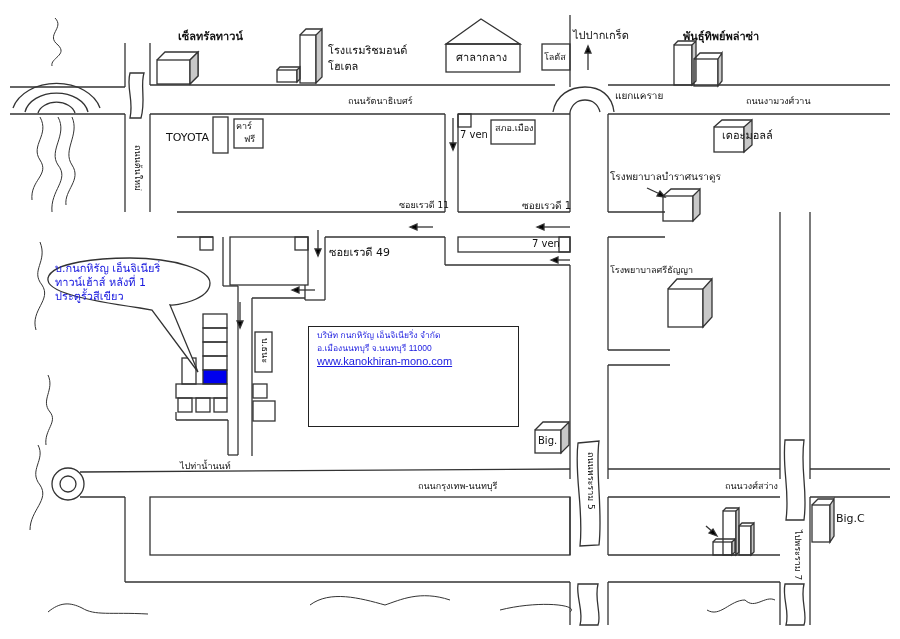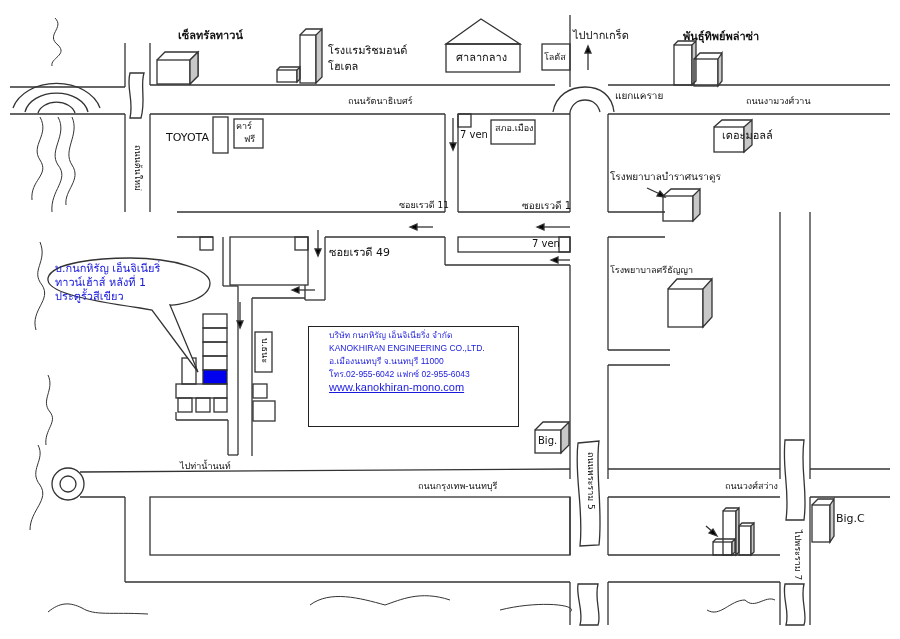--- a/index.html
+++ b/index.html
@@ -3,21 +3,21 @@
 <meta charset="utf-8">
 <style>
   html,body{margin:0;padding:0;background:#fff;}
   body{width:900px;height:639px;position:relative;overflow:hidden;font-family:"DejaVu Sans",sans-serif;}
   svg.map{position:absolute;left:0;top:0;}
   .lbl{position:absolute;font-family:"DejaVu Sans",sans-serif;color:#111;white-space:nowrap;line-height:1;}
   .s9{font-size:9px;}
   .s10{font-size:10px;}
   .s11{font-size:11px;}
   .rot{transform-origin:left top;}
-  .info{position:absolute;left:308px;top:326px;width:211px;height:101px;border:1px solid #222;background:#fff;color:#1a1adf;font-family:"Liberation Sans",sans-serif;font-size:8.5px;padding:2px 20px;box-sizing:border-box;}
+  .info{position:absolute;left:308px;top:326px;width:211px;height:101px;border:1px solid #222;background:#fff;color:#1a1adf;font-family:"Liberation Sans",sans-serif;font-size:8.5px;padding:2px 8px;box-sizing:border-box;}
   .info div{height:13px;line-height:13px;white-space:nowrap;overflow:hidden;}
   .info .web{font-size:11px;text-decoration:underline;color:#1a1adf;}
   .bubble{position:absolute;left:55px;top:262px;width:150px;height:60px;color:#1a1adf;font-size:11px;line-height:14px;}
   .bubble div{white-space:nowrap;}
 </style>
 </head>
 <body>
 
 <svg class="map" width="900" height="639" viewBox="0 0 900 639" fill="none" stroke="#333" stroke-width="1.3">
 
@@ -253,21 +253,21 @@
     <line x1="706" y1="526" x2="714" y2="533"></line>
     <polygon points="717,536 709,533 713,529" fill="#000"></polygon>
   </g>
   <g>
     <rect x="812" y="505" width="18" height="37"></rect>
     <path d="M812 505 L818 499 L834 499"></path>
     <polygon points="830,505 834,499 834,536 830,542" fill="#c8c8c8"></polygon>
   </g>
 </svg>
 
-<span class="lbl s11" style="left:178px;top:31px;font-weight:bold;font-family:Liberation Mono, monospace;">เซ็ลทรัลทาวน์</span>
+<span class="lbl s11" style="left:178px;top:31px;font-weight:bold;">เซ็ลทรัลทาวน์</span>
 <span class="lbl s11" style="left:328px;top:45px;">โรงแรมริชมอนด์</span>
 <span class="lbl s11" style="left:328px;top:61px;">โฮเตล</span>
 <span class="lbl s11" style="left:456px;top:52px;">ศาลากลาง</span>
 <span class="lbl s9" style="left:544px;top:53px;">โลตัส</span>
 <span class="lbl s11" style="left:573px;top:30px;text-align:right;">ไปปากเกร็ด</span>
 <span class="lbl s11" style="left:683px;top:31px;font-weight:bold;">พันธุ์ทิพย์พล่าซ่า</span>
 <span class="lbl s9" style="left:348px;top:97px;">ถนนรัตนาธิเบศร์</span>
 <span class="lbl s10" style="left:567px;top:91px;margin-left:48px;">แยกแคราย</span>
 <span class="lbl s9" style="left:746px;top:97px;">ถนนงามวงศ์วาน</span>
 <span class="lbl s11" style="left:166px;top:132px;">TOYOTA</span>
@@ -294,17 +294,15 @@
 <span class="lbl s9 rot" style="left:259px;top:338px;transform:rotate(90deg) translate(0,-10px);">บ.ธนะ</span>
 
 <div class="bubble">
   <div>บ.กนกหิรัญ เอ็นจิเนียริ่</div>
   <div>ทาวน์เฮ้าส์ หลังที่ 1</div>
   <div>ประตูรั้วสีเขียว</div>
 </div>
 
 <div class="info">
   <div>บริษัท กนกหิรัญ เอ็นจิเนียริ่ง จำกัด</div>
-  <div>KANOKHIRAN ENGINEERING CO.,LTD.</div>
   <div>อ.เมืองนนทบุรี จ.นนทบุรี 11000</div>
-  <div>โทร.02-955-6042 แฟกซ์ 02-955-6043</div>
   <div class="web">www.kanokhiran-mono.com</div>
 </div>
 
 </body></html>

